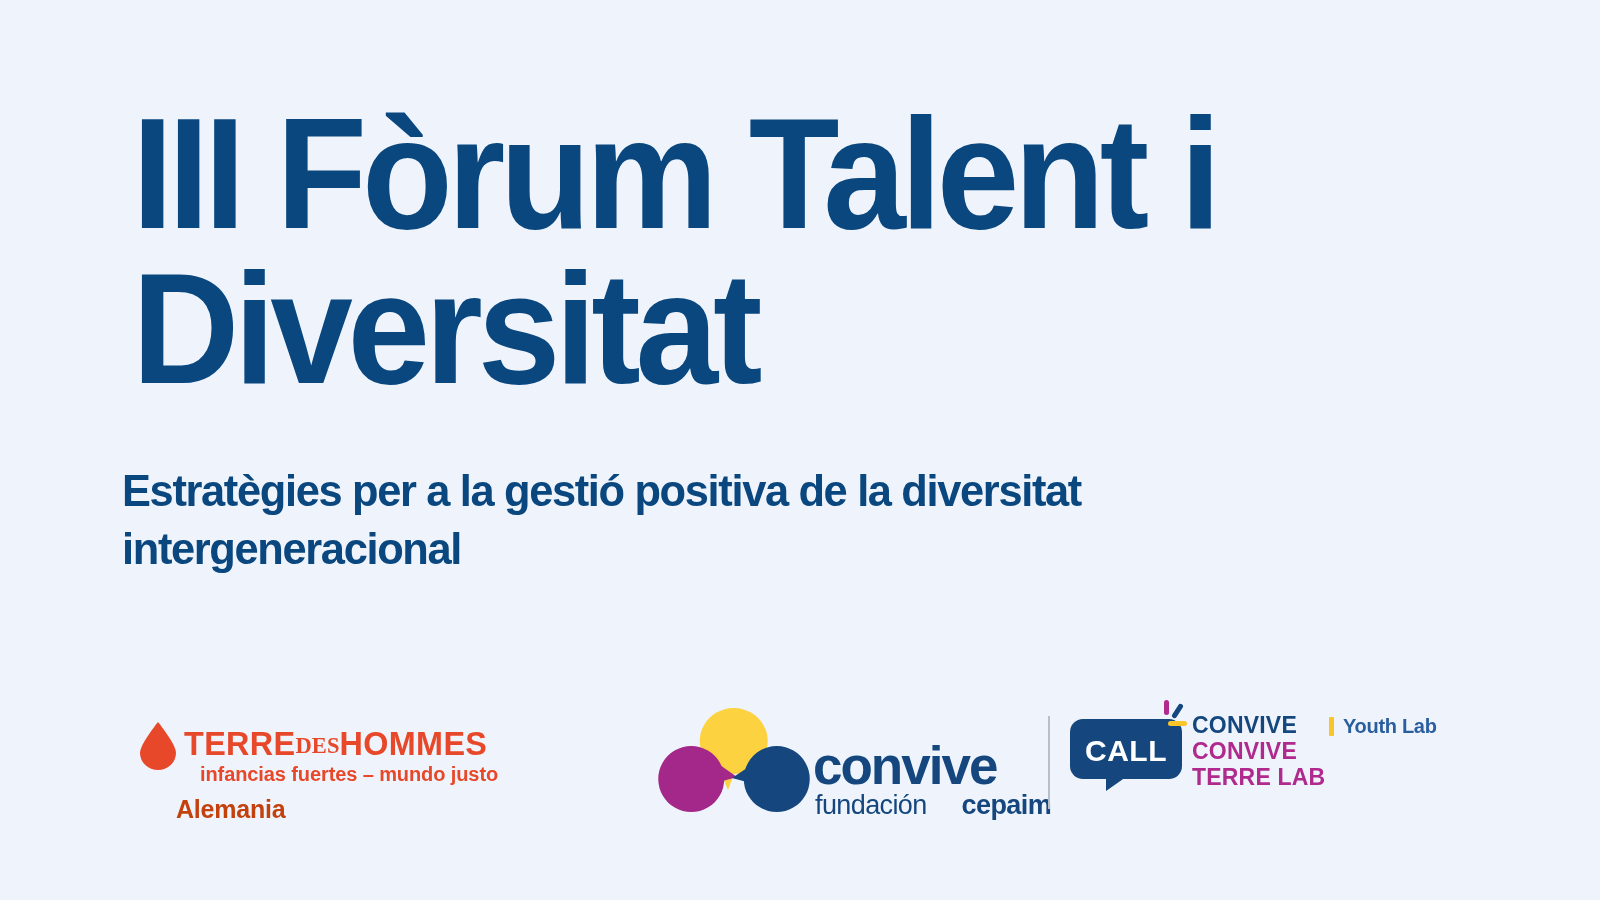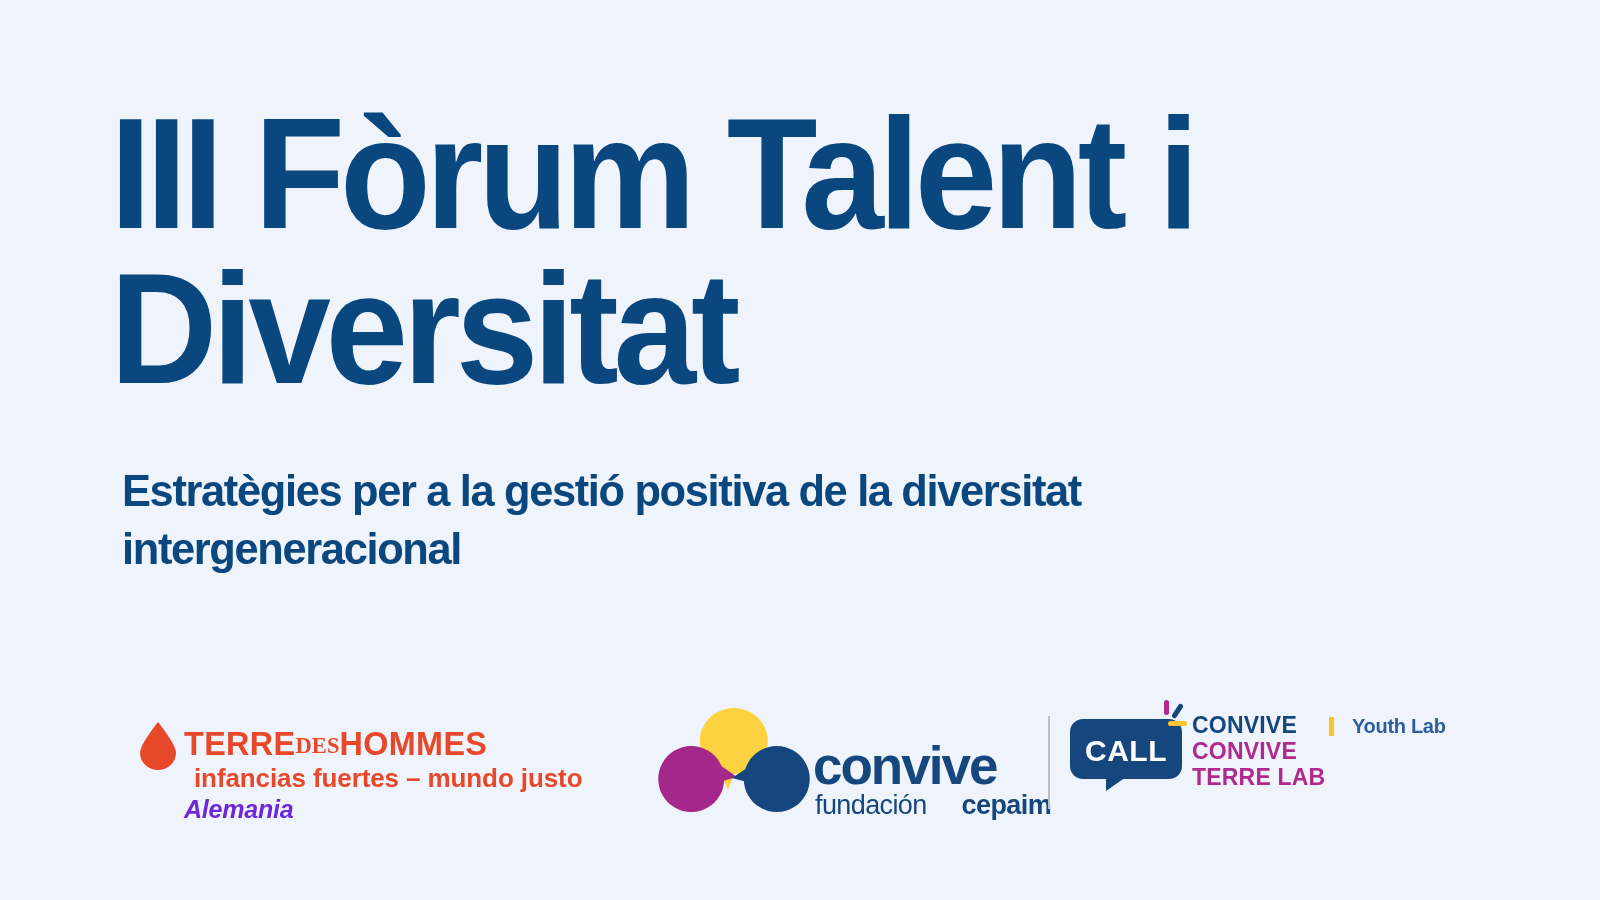--- a/index.html
+++ b/index.html
@@ -15,21 +15,21 @@
     position: relative;
     width: 1600px;
     height: 900px;
     background: #eff4fc;
     overflow: hidden;
   }
 
   
   .headline {
     position: absolute;
-    left: 110px;
+    left: 132px;
     top: 96px;
     width: 1300px;
   }
   .title-line {
     font-family: "Liberation Sans", sans-serif;
     font-weight: 700;
     font-size: 158px;
     line-height: 0.98;
     letter-spacing: -5.5px;
     color: #0a477f;
@@ -90,38 +90,37 @@
   }
   .tdh-wordmark .des {
     font-size: 23px;
     letter-spacing: 0px;
     position: relative;
     top: -2px;
     font-family: Liberation Serif, serif;
   }
   .tdh-tag {
     position: absolute;
-    left: 58px;
+    left: 64px;
     top: 57px;
     font-weight: 700;
-    font-size: 26px;
+    font-size: 20px;
     letter-spacing: -0.1px;
     color: #e8482a;
     white-space: nowrap;
   }
   .tdh-country {
     position: absolute;
-    left: 48px;
+    left: 40px;
     top: 89px;
     font-weight: 700;
     font-size: 25px;
     letter-spacing: -0.2px;
-    color: #6d28d9;
-    white-space: nowrap;
-    font-style: italic;
+    color: #c2410c;
+    white-space: nowrap;
   }
 
   
   .convive {
     position: absolute;
     left: 655px;
     top: 12px;
     width: 375px;
     height: 120px;
   }
@@ -211,21 +210,21 @@
     font-size: 23px;
     letter-spacing: 0.2px;
     color: #b02a8e;
   }
   .youthlab {
     position: absolute;
     left: 259px;
     top: 24px;
     display: flex;
     align-items: center;
-    gap: 18px;
+    gap: 9px;
     white-space: nowrap;
   }
   .youthlab-bar {
     width: 5px;
     height: 19px;
     background: #fbc42b;
     border-radius: 1px;
   }
   .youthlab-label {
     font-weight: 700;

